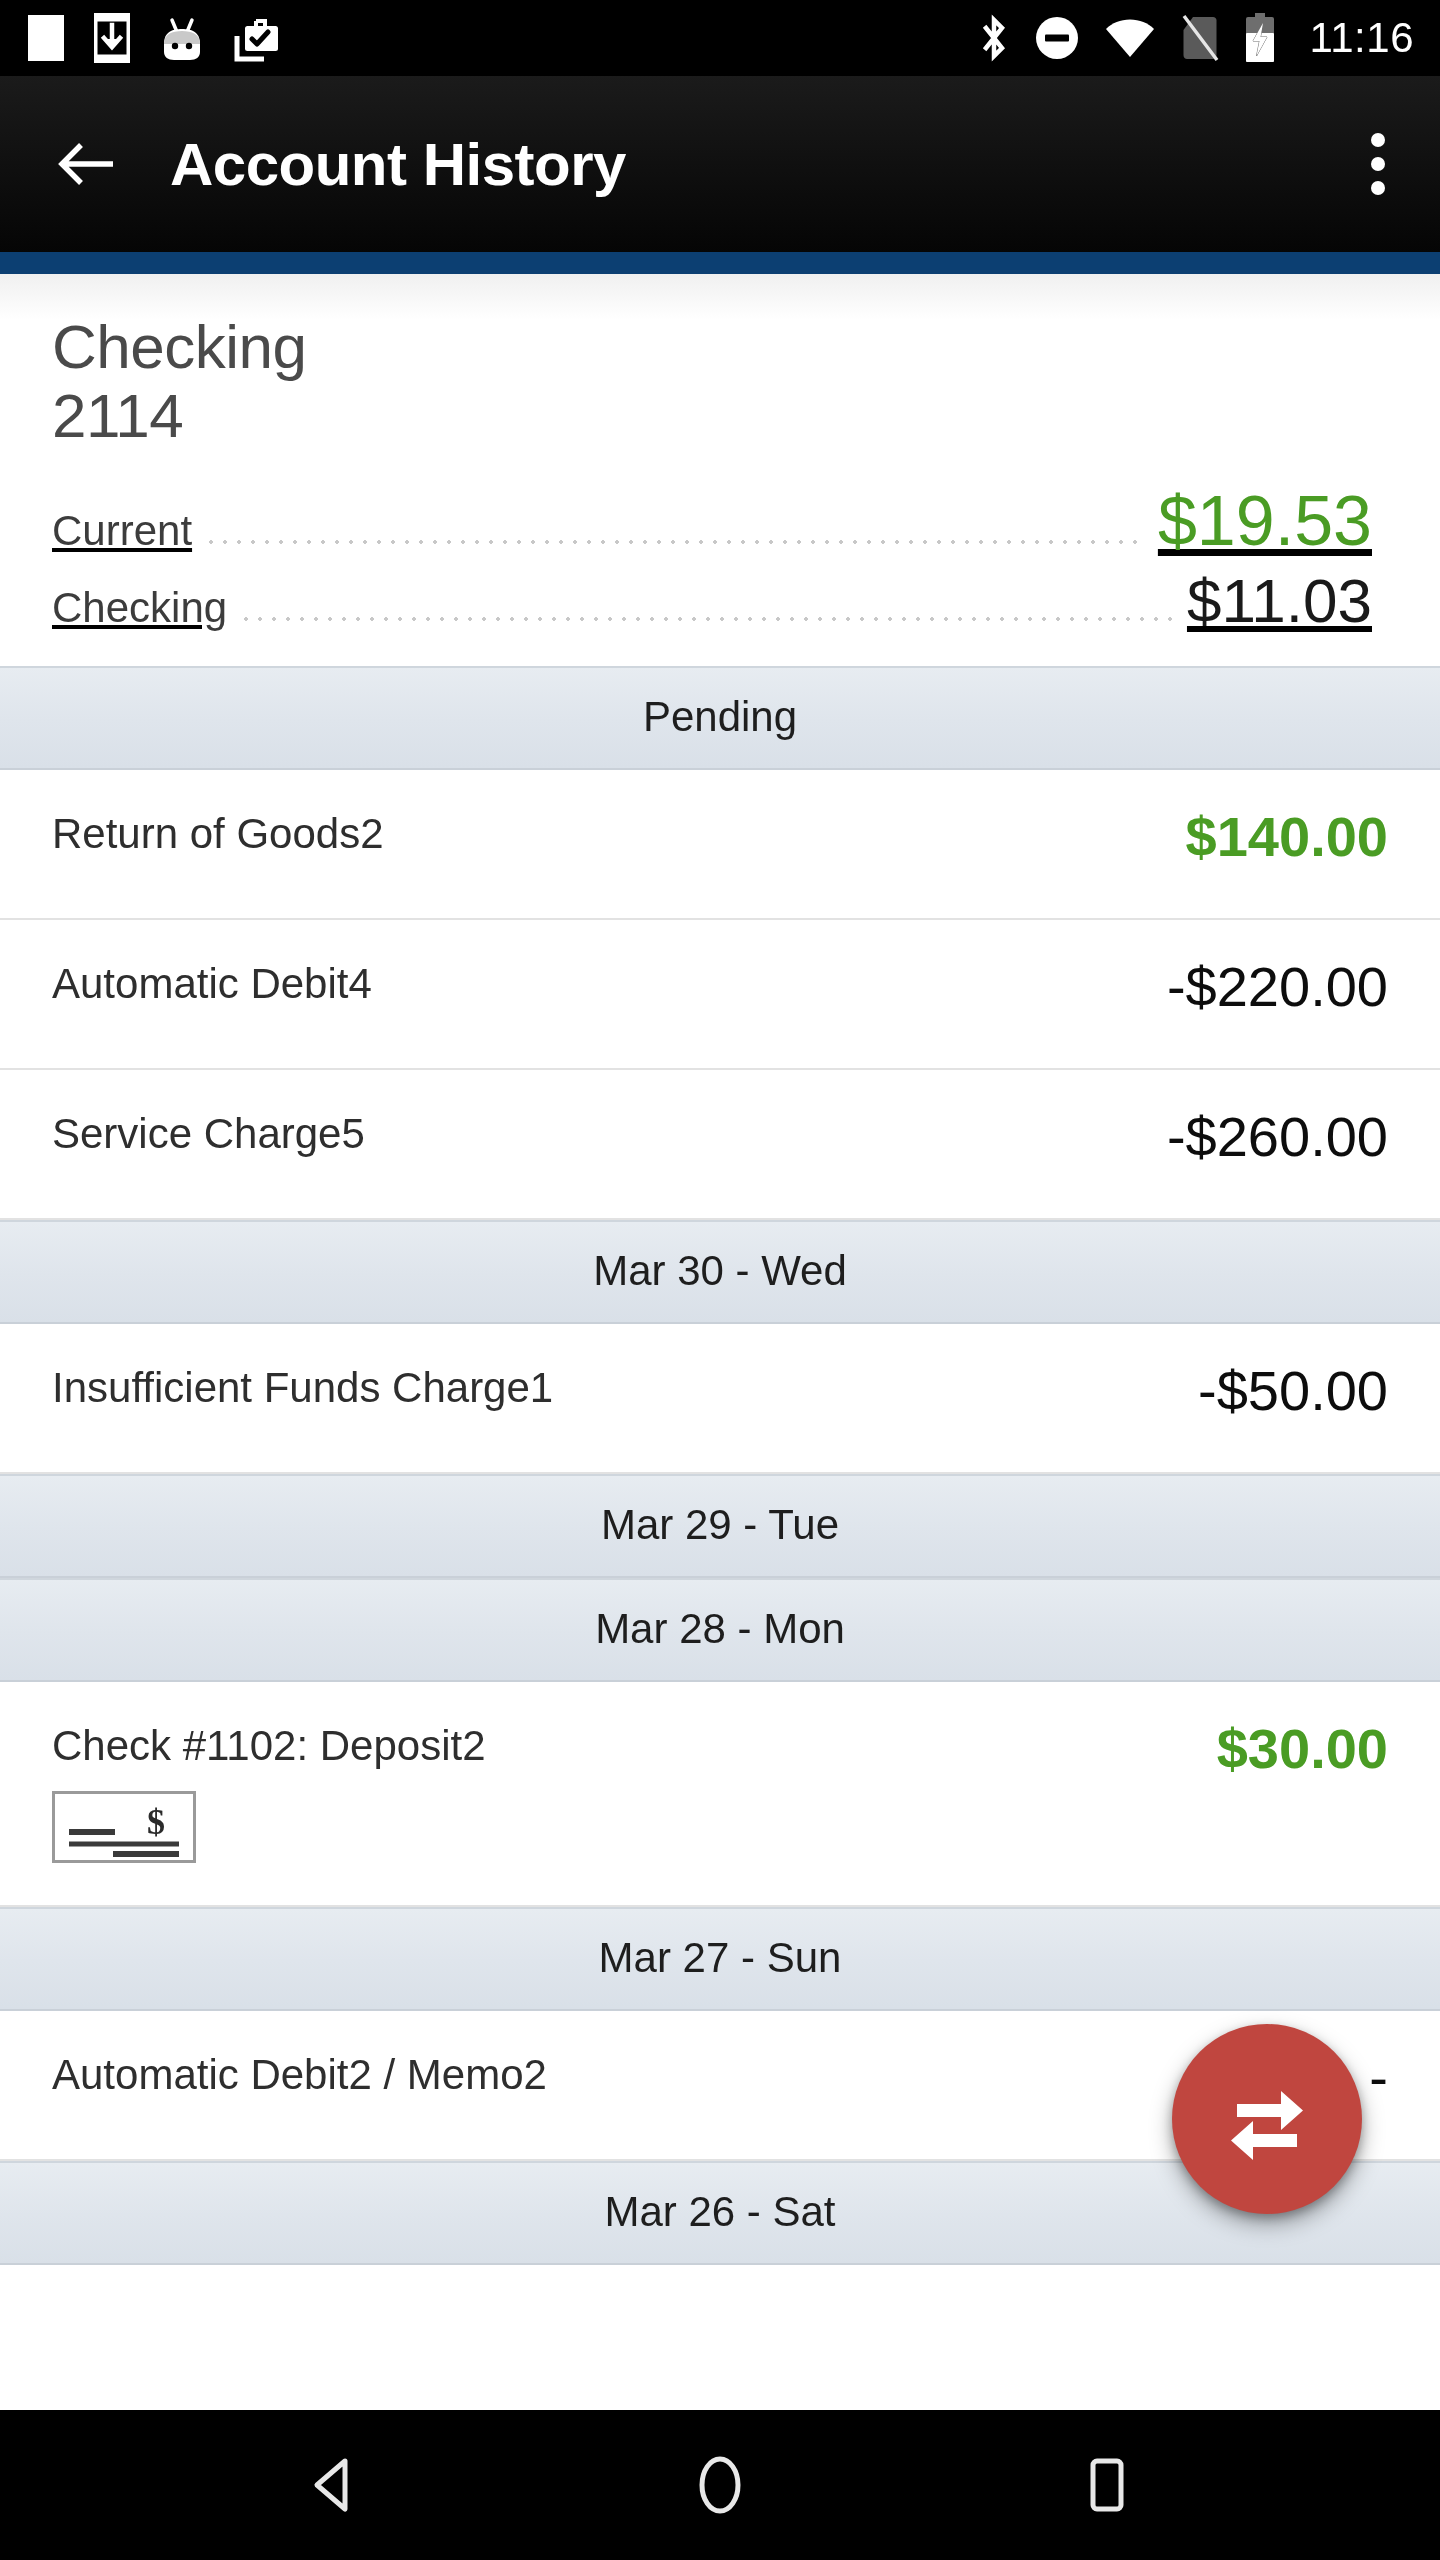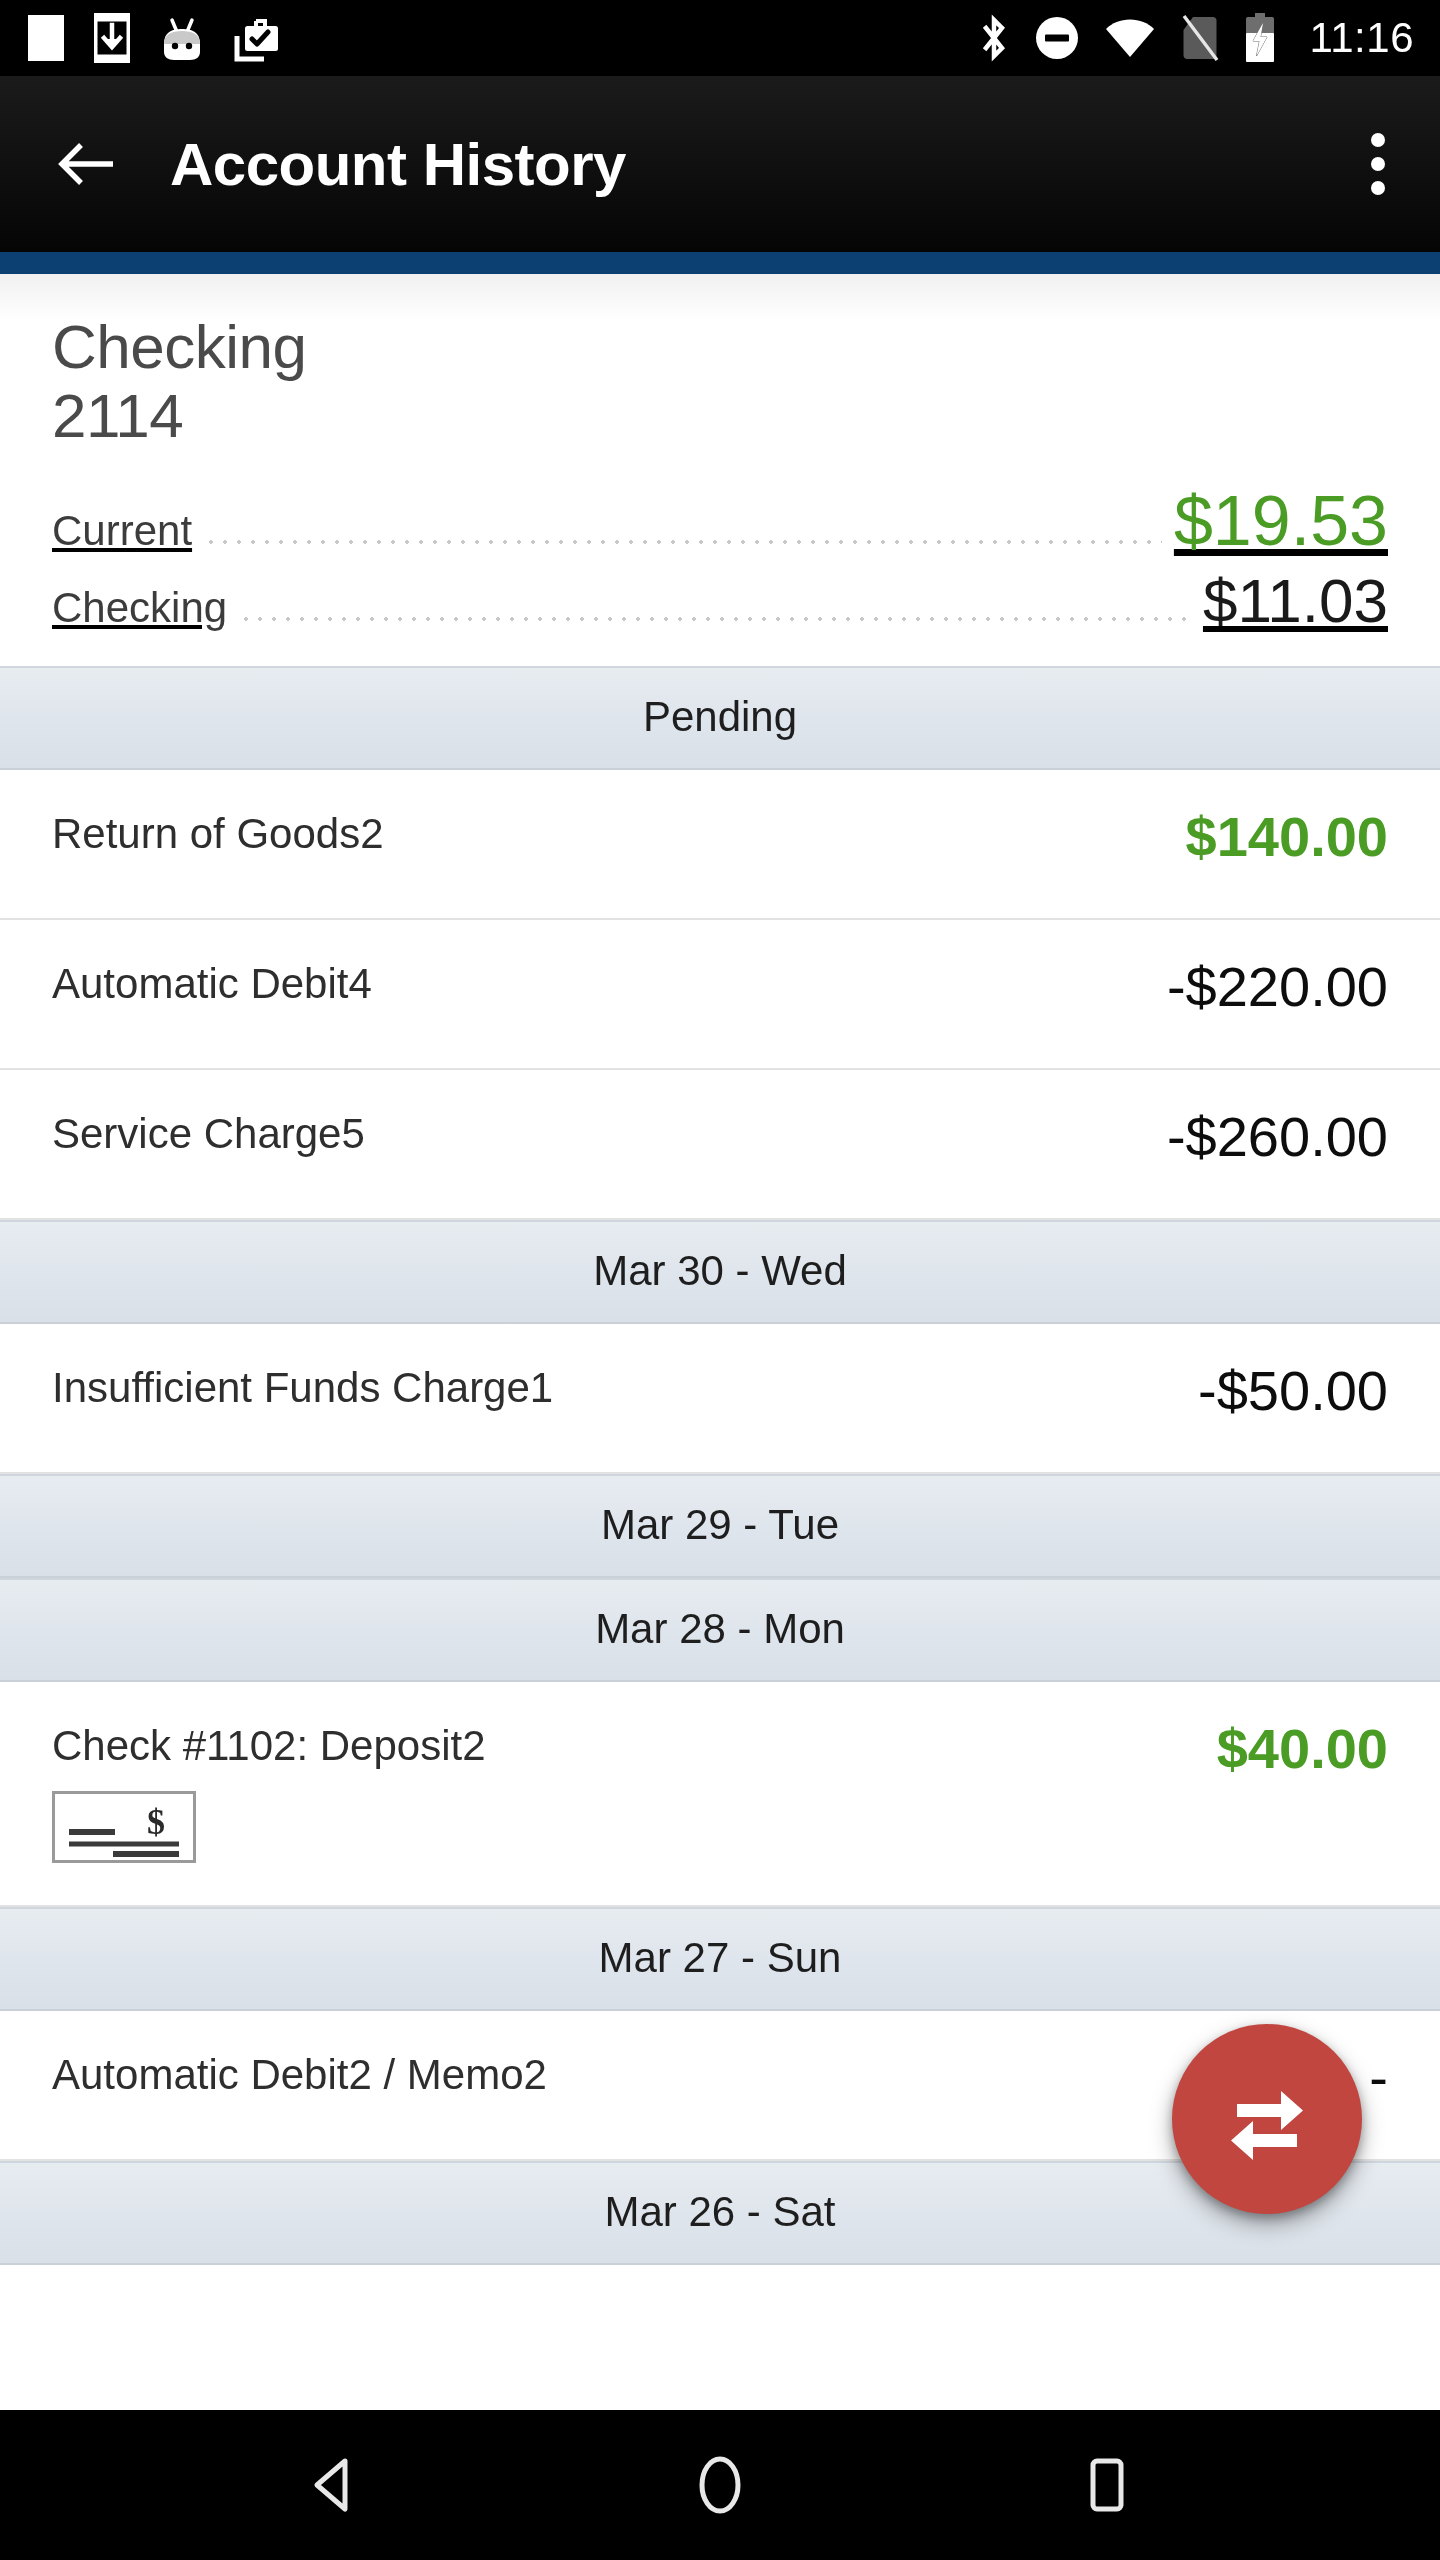--- a/index.html
+++ b/index.html
@@ -97,21 +97,21 @@
   
   .body-scroll {
     flex: 1 1 auto;
     position: relative;
     overflow: hidden;
     background: #ffffff;
   }
 
   
   .account-block {
-    padding: 40px 52px 0 52px;
+    padding: 40px 68px 0 52px;
     background: linear-gradient(180deg, #f0f0f0 0%, #ffffff 46px);
   }
   .acct-name {
     font-size: 62px;
     color: #4a4a4a;
     font-weight: 300;
     line-height: 1.08;
     letter-spacing: -0.5px;
   }
   .acct-number {
@@ -400,21 +400,21 @@
         <div class="txn-row">
           <div class="txn-left">
             <div class="txn-desc">Check #1102: Deposit2</div>
             <span class="check-thumb"><svg width="138" height="66" viewBox="0 0 138 66">
                 <line x1="14" y1="38" x2="60" y2="38" stroke="#3a3a3a" stroke-width="6"></line>
                 <line x1="14" y1="50" x2="124" y2="50" stroke="#3a3a3a" stroke-width="5"></line>
                 <line x1="58" y1="60" x2="124" y2="60" stroke="#3a3a3a" stroke-width="6"></line>
                 <text x="101" y="40" font-family="Liberation Serif, serif" font-size="36" font-weight="bold" fill="#2b2b2b" text-anchor="middle">$</text>
               </svg></span>
           </div>
-          <div class="txn-amount credit">$40.00</div>
+          <div class="txn-amount credit">$30.00</div>
         </div>
         <div class="section-header">Mar 27 - Sun</div>
         <div class="txn-row">
           <div class="txn-left">
             <div class="txn-desc">Automatic Debit2 / Memo2</div>
           </div>
           <div class="txn-amount debit">-</div>
         </div>
         <div class="section-header">Mar 26 - Sat</div>
       </div>

